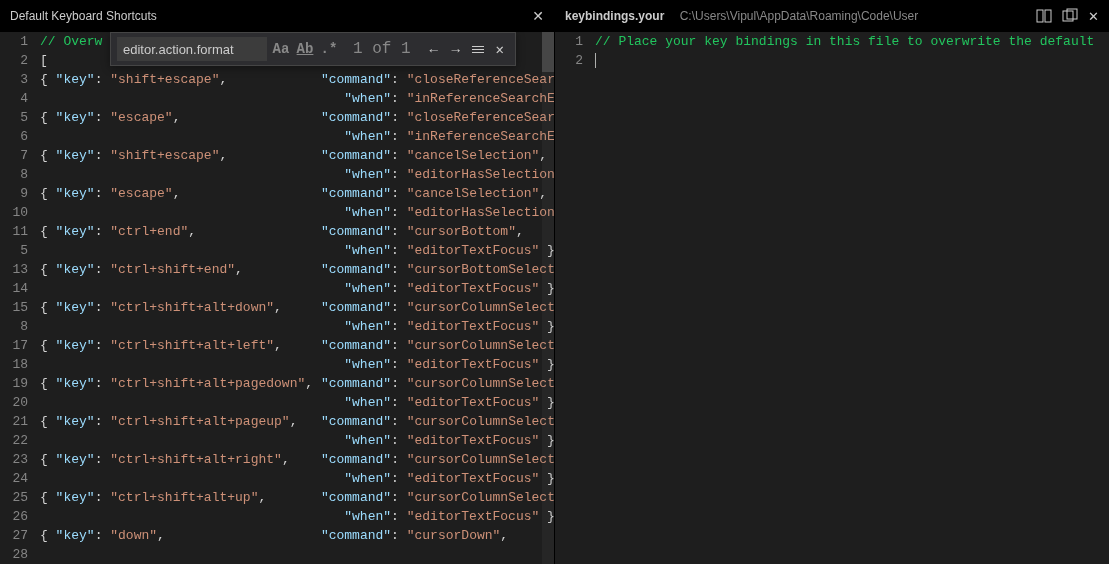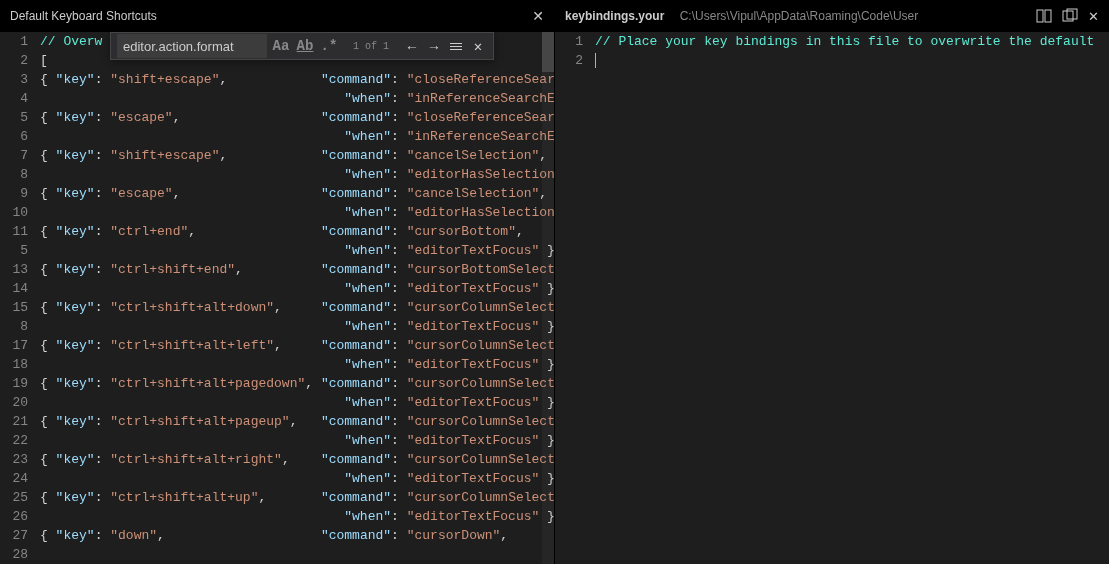--- a/index.html
+++ b/index.html
@@ -54,39 +54,39 @@
   padding-top: 0;
   user-select: none;
 }
 .code {
   flex: 1;
   line-height: 19px;
   white-space: pre;
   overflow: hidden;
 }
 .line { height: 19px; }
-.c-comment { color: #5eead4; }
+.c-comment { color: #22c55e; }
 .c-brace { color: #d4d4d4; }
 .c-key { color: #9cdcfe; }
 .c-punc { color: #d4d4d4; }
 .c-str { color: #ce9178; }
 .cursor {
   display: inline-block;
   width: 1px;
   height: 15px;
   background: #aeafad;
   vertical-align: middle;
 }
 
 
 .find-widget {
   position: absolute;
   top: 0;
   left: 110px;
-  height: 28px;
+  height: 34px;
   background: #2d2d30;
   border: 1px solid #454545;
   box-shadow: 0 2px 8px rgba(0,0,0,.4);
   display: flex;
   align-items: center;
   padding: 0 6px;
   gap: 4px;
   z-index: 10;
 }
 .find-input {
@@ -105,21 +105,21 @@
   height: 20px;
   display: flex;
   align-items: center;
   justify-content: center;
   color: #888;
   font-size: 14px;
   cursor: pointer;
   font-weight: bold;
 }
 .find-toggle.bordered { text-decoration: underline; }
-.find-count { color: #888; font-size: 10px; margin: 0 10px; white-space: nowrap; }
+.find-count { color: #888; font-size: 16px; margin: 0 10px; white-space: nowrap; }
 .find-arrow { color: #cccccc; font-size: 14px; cursor: pointer; width: 18px; text-align: center; }
 .find-lines { width: 18px; display: flex; flex-direction: column; gap: 2px; align-items: center; cursor: pointer; }
 .find-lines div { width: 12px; height: 1px; background: #ccc; }
 .find-close { color: #ccc; font-size: 14px; cursor: pointer; width: 18px; text-align: center; }
 
 .scrollbar {
   position: absolute;
   right: 0;
   top: 32px;
   bottom: 0;

